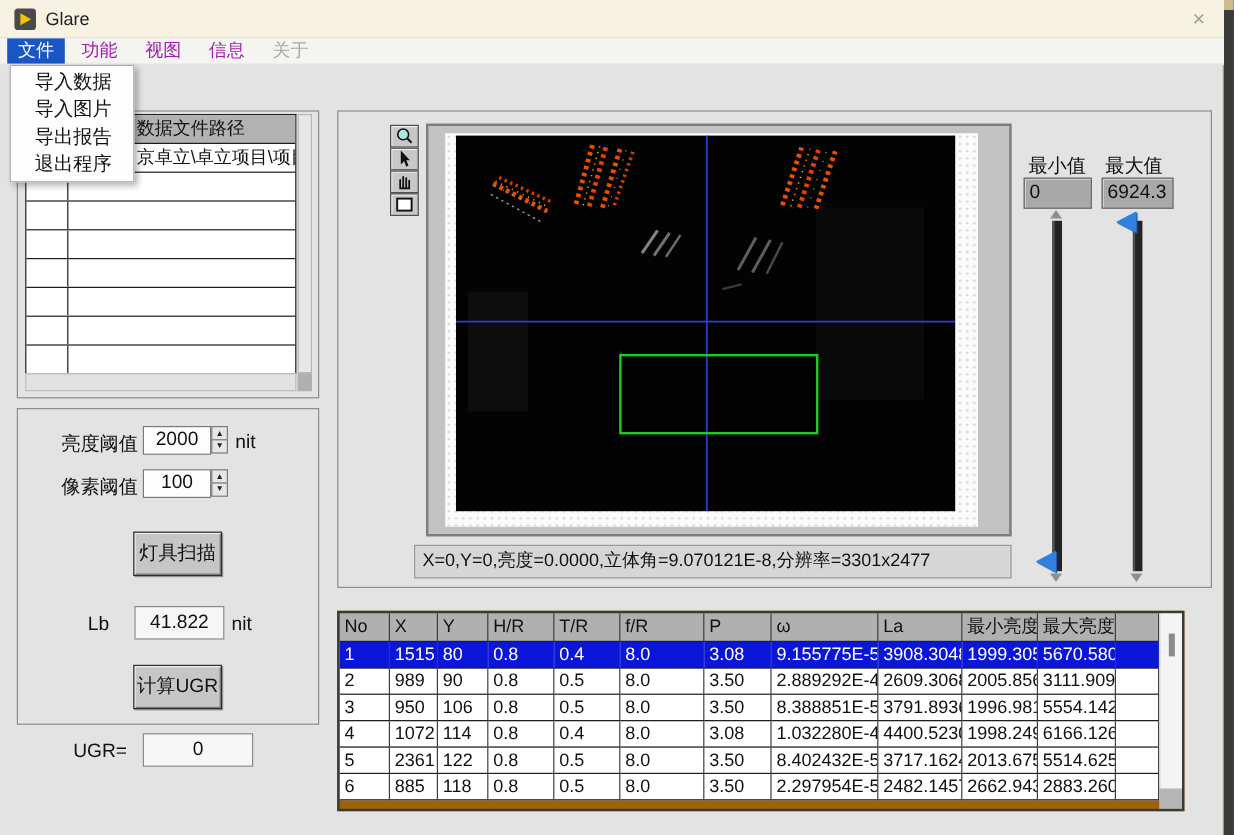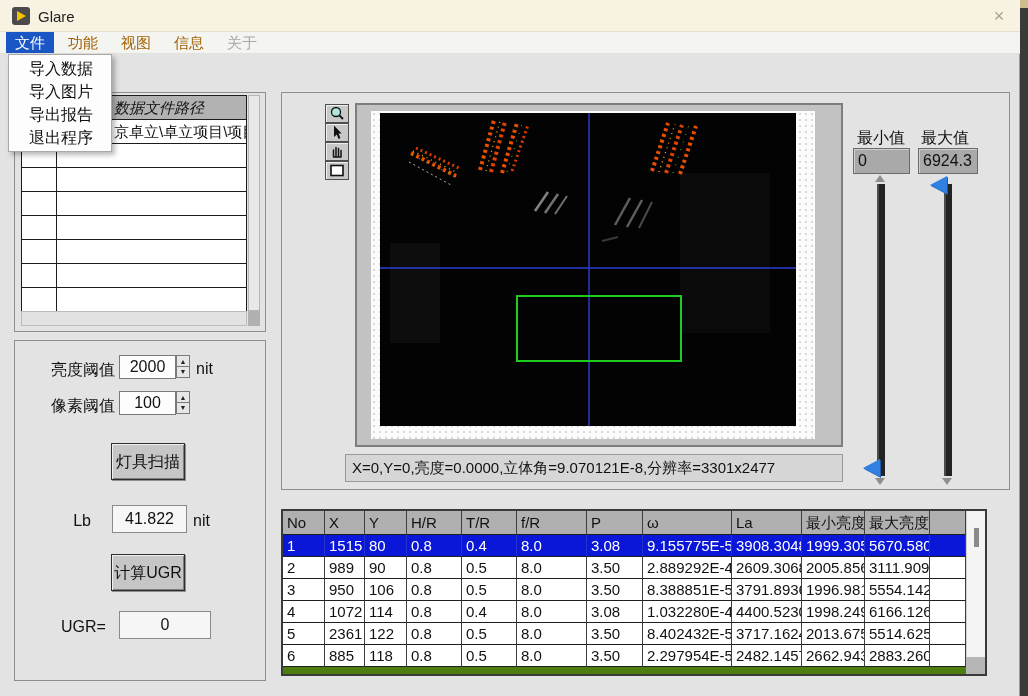--- a/index.html
+++ b/index.html
@@ -15,37 +15,37 @@
     border-radius:3px; }
   .lv-icon::after { content:""; position:absolute; left:5px; top:4px; width:0; height:0;
     border-top:5px solid transparent; border-bottom:5px solid transparent; border-left:9px solid #f2c400; }
   .title-text { position:absolute; left:38px; top:8px; font-size:15px; color:#1f1f1f; }
   .close-btn { position:absolute; right:8px; top:5px; width:26px; height:22px; color:#a89f8c;
     font-size:18px; text-align:center; line-height:22px; cursor:default; }
 
   
   .menubar { position:absolute; left:0; top:32px; width:1020px; height:22px; background:#f4f4f0;
     border-bottom:1px solid #e2e2df; display:flex; align-items:stretch; padding-left:6px; }
-  .menu-item { padding:0 9px; font-size:15px; line-height:22px; color:#a16207; margin-right:5px; }
+  .menu-item { padding:0 9px; font-size:15px; line-height:22px; color:#a21caf; margin-right:5px; }
   .menu-item.active { background:#1b57c4; color:#fff; }
   .menu-item.disabled { color:#a8a8a8; }
 
   
   .dropdown { position:absolute; left:8px; top:54px; width:104px; background:#fdfdfd;
     border:1px solid #a9a9a9; box-shadow:3px 3px 5px rgba(0,0,0,.28); z-index:50; padding:2px 0; }
   .dd-item { height:23px; line-height:23px; padding-left:20px; font-size:16px; color:#111; }
 
   
   .panel { position:absolute; border:1px solid #8d8d8d; background:#e3e3e3; }
 
   
   .pt-table { position:absolute; left:6px; top:2px; width:226px; border:1px solid #1c1c1c;
     border-bottom:none; background:#fff; }
   .pt-row { display:flex; height:24px; border-bottom:1px solid #1c1c1c; overflow:hidden; }
-  .pt-row.hdr { background:#b2b2b2;font-style:italic; }
+  .pt-row.hdr { background:#b2b2b2; }
   .pt-c1 { width:35px; border-right:1px solid #1c1c1c; flex:none; }
   .pt-c2 { flex:1; font-size:15px; line-height:23px; white-space:nowrap; overflow:hidden; color:#111; }
   .pt-c2.shifted { padding-left:57px; }
   .pt-vscroll { position:absolute; left:233px; top:2px; width:12px; height:216px; background:#e8e8e8;
     border:1px solid #b5b5b5; }
   .pt-hscroll { position:absolute; left:6px; top:218px; width:226px; height:15px; background:#e2e2e2;
     border:1px solid #bcbcbc; }
   .pt-corner { position:absolute; left:233px; top:218px; width:12px; height:15px; background:#b0b0b0; }
 
   
@@ -84,21 +84,21 @@
   .tri-up { position:absolute; width:0; height:0; border-left:5px solid transparent;
     border-right:5px solid transparent; border-bottom:7px solid #8f8f8f; }
   .tri-dn { position:absolute; width:0; height:0; border-left:5px solid transparent;
     border-right:5px solid transparent; border-top:7px solid #8f8f8f; }
   .thumb { position:absolute; width:0; height:0; border-top:9px solid transparent;
     border-bottom:9px solid transparent; border-right:17px solid #2f80e0;
     filter:drop-shadow(1px 1px 0 #1a5aa8); }
 
   
   .results { position:absolute; left:281px; top:509px; width:706px; height:167px;
-    border:2px solid #3a3a3a; background:#4d7c0f; overflow:hidden; }
+    border:2px solid #3a3a3a; background:#a16207; overflow:hidden; }
   .rt-row { display:flex; height:22px; background:#fff; }
   .rt-header { display:flex; height:24px; background:#b0b0b0; }
   .rt-cell { flex:none; font-size:15px; line-height:21px; padding-left:4px; color:#111;
     border-right:1px solid #3f3f3f; border-bottom:1px solid #1f1f1f; white-space:nowrap; overflow:hidden; }
   .rt-header .rt-cell { line-height:23px; border-bottom:1px solid #1f1f1f; }
   .rt-row.sel .rt-cell { background:#0a16d8; color:#fff; border-right-color:#2433c9; }
   .c0{width:42px}.c1{width:40px}.c2{width:42px}.c3{width:55px}.c4{width:55px}.c5{width:70px}
   .c6{width:56px}.c7{width:89px}.c8{width:70px}.c9{width:63px}.c10{width:65px}.c11{width:36px}
   .rt-vscroll { position:absolute; left:683px; top:0; width:19px; height:146px; background:#f4f4f4;
     border-left:1px solid #cfcfcf; }
@@ -174,21 +174,21 @@
             <div class="pt-c1"></div>
             <div class="pt-c2"></div>
           </div>
         </div>
     </div>
     <div class="pt-vscroll"></div>
     <div class="pt-hscroll"></div>
     <div class="pt-corner"></div>
   </div>
 
-  <div class="panel" style="left:14px; top:340px; width:252px; height:341px;">
+  <div class="panel" style="left:14px; top:340px; width:252px; height:264px;">
     <div class="lbl" style="left:26px; top:19px; width:74px; text-align:right;">亮度阈值</div>
     <div class="num-field" style="left:104px; top:14px; width:57px;">2000</div>
     <div class="spin" style="left:161px; top:14px;">
       <div class="up">▲</div>
       <div class="dn">▼</div>
     </div>
     <div class="lbl" style="left:181px; top:19px;">nit</div>
 
     <div class="lbl" style="left:26px; top:55px; width:74px; text-align:right;">像素阈值</div>
     <div class="num-field" style="left:104px; top:50px; width:57px;">100</div>

